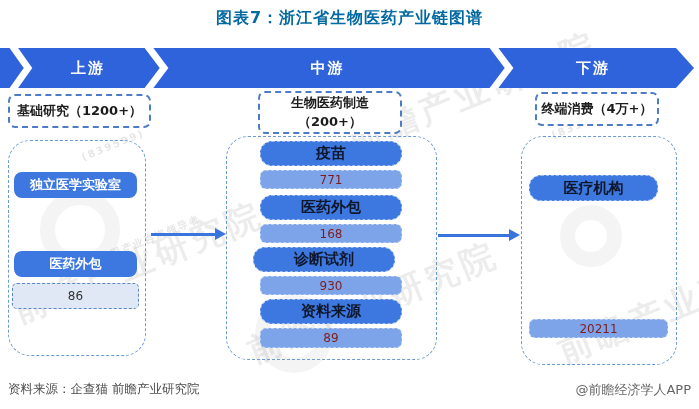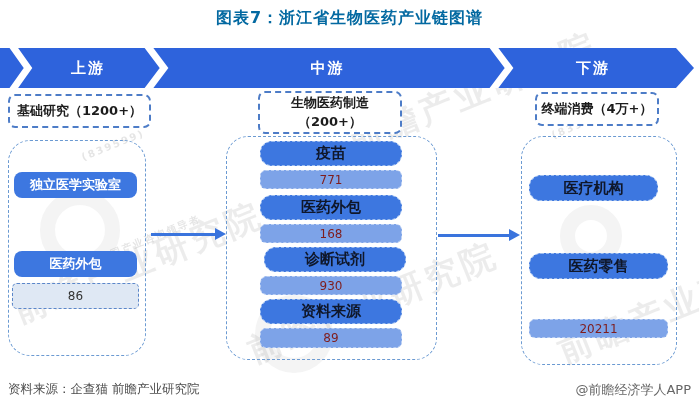--- a/index.html
+++ b/index.html
@@ -101,31 +101,30 @@
 
   <div class="abs hdr-box" style="left:258px;top:91px;width:144px;height:43px;">
     <span>生物医药制造</span>
     <span>（200+）</span>
   </div>
   <div class="abs container-box" style="left:226px;top:136px;width:211px;height:224px;"></div>
   <div class="abs btn-dark" style="left:260px;top:141px;width:142px;height:25px;">疫苗</div>
   <div class="abs val-mid" style="left:260px;top:170px;width:142px;height:19px;">771</div>
   <div class="abs btn-dark" style="left:260px;top:195px;width:142px;height:25px;">医药外包</div>
   <div class="abs val-mid" style="left:260px;top:224px;width:142px;height:19px;">168</div>
-  <div class="abs btn-dark" style="left:264px;top:247px;width:142px;height:25px;">诊断试剂</div>
-  <div class="abs val-mid" style="left:260px;top:276px;width:142px;height:19px;border-radius:7px;">930</div>
+  <div class="abs btn-dark" style="left:253px;top:247px;width:142px;height:25px;">诊断试剂</div>
+  <div class="abs val-mid" style="left:260px;top:276px;width:142px;height:19px;">930</div>
   <div class="abs btn-dark" style="left:260px;top:299px;width:142px;height:25px;">资料来源</div>
   <div class="abs val-mid" style="left:260px;top:328px;width:142px;height:20px;">89</div>
 
   <div class="abs arrow" style="left:438px;top:234px;width:71px;"></div>
 
   <div class="abs hdr-box" style="left:535px;top:92px;width:124px;height:34px;">
     <span>终端消费（4万+）</span>
   </div>
   <div class="abs container-box" style="left:521px;top:136px;width:156px;height:229px;"></div>
   <div class="abs btn-dark" style="left:529px;top:163px;width:129px;height:26px;margin-top:12px;">医疗机构</div>
-  <div class="abs btn-dark" style="left:529px;top:253px;width:139px;height:26px;">医药零售</div>
   <div class="abs val-mid" style="left:529px;top:283px;width:139px;height:19px;margin-top:36px;">20211</div>
 
   <div class="abs src">资料来源：企查猫 前瞻产业研究院</div>
   <div class="abs credit">@前瞻经济学人APP</div>
 
 </div>
 
 </body></html>

